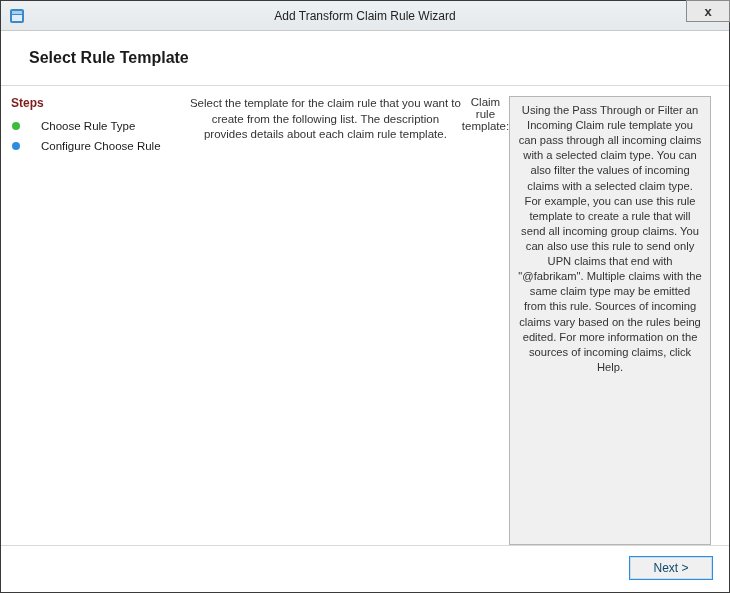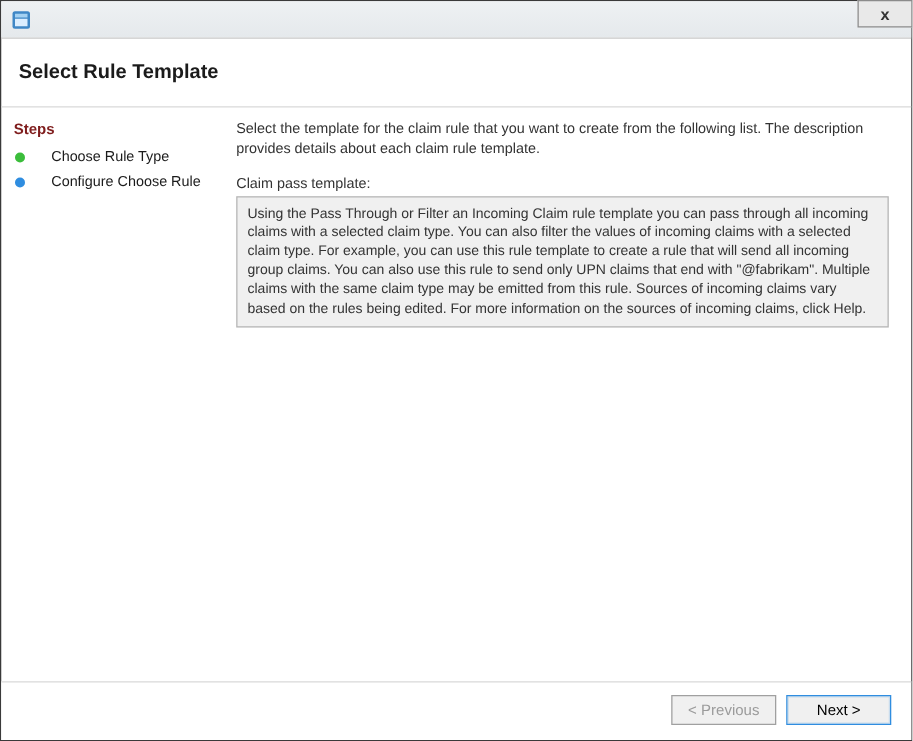--- a/index.html
+++ b/index.html
@@ -3,61 +3,62 @@
   <meta charset="utf-8">
   <style>
     * { box-sizing: border-box; margin: 0; padding: 0; }
     html, body { width: 730px; height: 593px; font-family: "Segoe UI", Tahoma, sans-serif; font-size: 12px; color: #333; overflow: hidden; }
     .window { width: 730px; height: 593px; border: 1px solid #3a3a3a; background: #fff; display: flex; flex-direction: column; }
     .titlebar { height: 30px; background: linear-gradient(#eef1f3, #e5e9ec); border-bottom: 1px solid #c9c9c9; display: flex; align-items: center; position: relative; }
     .titlebar-icon { width: 16px; height: 16px; margin-left: 8px; }
     .titlebar-title { position: absolute; left: 50%; transform: translateX(-50%); font-size: 12px; color: #222; }
     .titlebar-close { margin-left: auto; width: 44px; height: 22px; border: 1px solid #8b8b8b; background: #e9e9e9; display: flex; align-items: center; justify-content: center; margin-right: 0; margin-top: 0; position: absolute; right: -1px; top: -1px; font-family: Arial, sans-serif; font-size: 13px; font-weight: bold; color:#333; cursor: pointer; }
 
-    .header { padding: 18px 18px 18px 14px; }
+    .header { padding: 18px 18px 18px 28px; }
     .header h1 { font-size: 16px; font-weight: bold; color: #1b1b1b; }
     .divider { height: 1px; background: #d9d9d9; margin: 0; }
 
     .body { flex: 1; display: flex; min-height: 0; }
     .sidebar { width: 180px; padding: 10px 10px 10px 10px; border-right: none; }
     .sidebar h3 { font-size: 12px; font-weight: bold; margin-bottom: 8px; color:#7f1d1d; }
     .step { display: flex; align-items: center; gap: 20px; margin: 4px 0; padding: 2px 0; cursor: pointer; color:#1b1b1b; font-size: 11.5px; }
     .step-bullet { width: 10px; height: 10px; display: inline-flex; align-items: center; justify-content: center; }
     .bullet-done { width: 8px; height: 8px; border-radius: 50%; background: #3bbd3b; }
     .bullet-current { width: 8px; height: 8px; border-radius: 50%; background: #2f8de0; }
 
-    .main { flex: 1; padding: 10px 18px 0 8px; display: flex; flex-direction: column; min-width: 0; }
+    .main { flex: 1; padding: 10px 18px 0 8px; display: flex; flex-direction: row; min-width: 0; text-align: center; }
     .intro { font-size: 11.5px; color:#333; line-height: 1.35; margin-bottom: 14px; }
     .field-label { font-size: 11.5px; margin-bottom: 4px; display: block; }
 
     .combo { width: 460px; height: 22px; border: 1px solid #7a7a7a; background: #fff; display: flex; align-items: center; padding: 0 4px 0 6px; cursor: pointer; font-size: 12px; position: relative; }
     .combo-value { flex: 1; white-space: nowrap; overflow: hidden; text-overflow: ellipsis; }
     .combo-arrow { width: 14px; height: 100%; display: flex; align-items: center; justify-content: center; }
     .combo-arrow svg { width: 8px; height: 6px; }
 
     .desc-label { margin-top: 14px; }
     .desc-box { width: 522px; border: 1px solid #b5b5b5; background: #f0f0f0; padding: 6px 8px; font-size: 11.2px; line-height: 1.35; color:#333; }
 
     .footer { border-top: 1px solid #d9d9d9; padding: 10px 16px 12px; display: flex; justify-content: flex-end; gap: 8px; background: #fff; }
-    .btn { width: 84px; height: 24px; border: 1px solid #a0a0a0; background: #f0f0f0; font-size: 12px; cursor: pointer; color:#000000; }
+    .btn { width: 84px; height: 24px; border: 1px solid #a0a0a0; background: #f0f0f0; font-size: 12px; cursor: pointer; color:#0c4a6e; }
     .btn-primary { border-color: #2f8de0; box-shadow: inset 0 0 0 1px rgba(47,141,224,0.2); }
     .btn[disabled] { color: #9b9b9b; cursor: default; }
   </style>
 </head>
 <body>
 
 <div class="window">
   <div class="titlebar">
     <span class="titlebar-icon">
       <svg viewBox="0 0 16 16">
           <rect x="1" y="1" width="14" height="14" rx="2" fill="#3f87c6"></rect>
           <rect x="3" y="3" width="10" height="3" fill="#a4d1f2"></rect>
           <rect x="3" y="7" width="10" height="6" fill="#dceeff"></rect>
         </svg>
     </span>
+    <span class="titlebar-title">Add Transform Claim Rule Wizard</span>
     <div class="titlebar-close">x</div>
   </div>
 
   <div class="header">
     <h1>Select Rule Template</h1>
   </div>
   <div class="divider"></div>
 
   <div class="body">
 
@@ -75,24 +76,23 @@
         <span class="step-bullet">
             <span class="bullet-current"></span>
           </span>
         <span>Configure Choose Rule</span>
       </div>
     </div>
 
     <div class="main">
       <p class="intro">Select the template for the claim rule that you want to create from the following list. The description provides details about each claim rule template.</p>
 
-      <label class="field-label">Claim pass template:</label>
+      <label class="field-label">Claim rule template:</label>
 
       <div class="desc-box">Using the Pass Through or Filter an Incoming Claim rule template you can pass through all incoming claims with a selected claim type.  You can also filter the values of incoming claims with a selected claim type.  For example, you can use this rule template to create a rule that will send all incoming group claims.  You can also use this rule to send only UPN claims that end with "@fabrikam".  Multiple claims with the same claim type may be emitted from this rule.  Sources of incoming claims vary based on the rules being edited.  For more information on the sources of incoming claims, click Help.</div>
     </div>
 
   </div>
 
   <div class="footer">
-    <button class="btn" disabled="">&lt; Previous</button>
     <button class="btn btn-primary">Next &gt;</button>
   </div>
 </div>
 
 </body></html>

